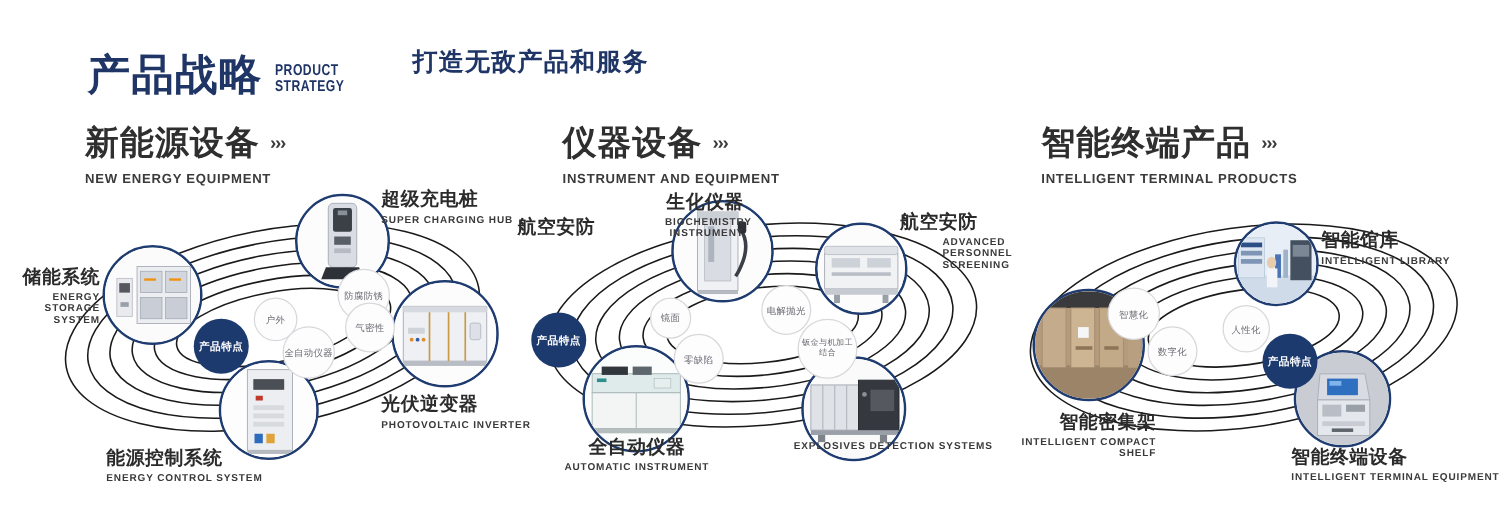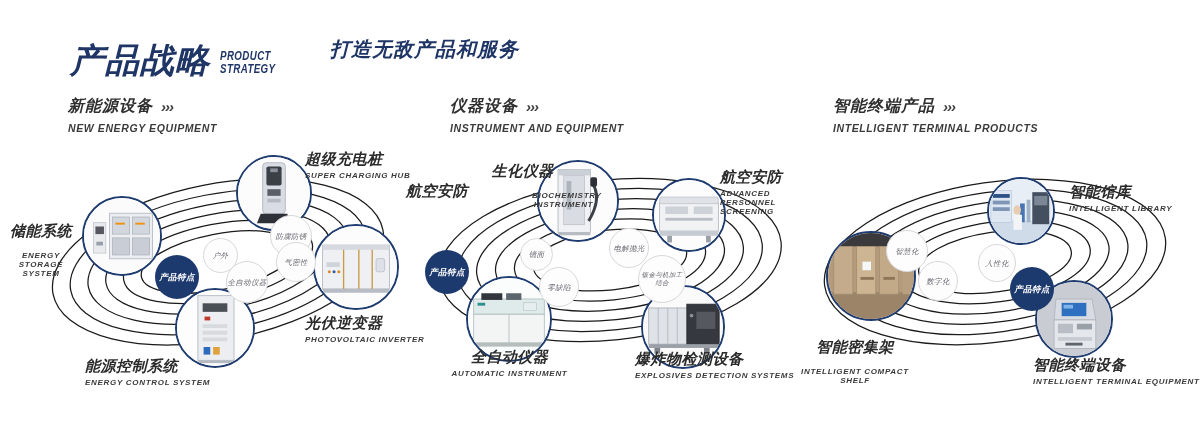--- a/index.html
+++ b/index.html
@@ -3,21 +3,21 @@
 <meta charset="utf-8">
 <style>
   html,body{margin:0;padding:0;}
   body{
     width:1200px;height:422px;
     background:#ffffff;
     font-family:"Liberation Sans","DejaVu Sans",sans-serif;
     overflow:hidden;
     position:relative;
   }
-  #root{position:absolute;left:0;top:0;width:1200px;height:422px;font-style:italic;}
+  #root{position:absolute;left:0;top:0;width:1200px;height:422px;}
 
   
   .hdr{position:absolute;left:70px;top:28px;height:50px;display:flex;align-items:flex-end;}
   .hdr-cn{
     font-size:34px;font-weight:bold;color:#1e3566;
     letter-spacing:1px;line-height:36px;
   }
   .hdr-en{
     margin-left:10px;margin-bottom:2px;
     font-size:12.5px;font-weight:bold;color:#1e3566;
@@ -25,21 +25,21 @@
     transform:scaleX(.78);transform-origin:left bottom;
     white-space:pre-line;
   }
   .hdr-sub{
     position:absolute;left:330px;top:36px;
     font-size:20px;font-weight:bold;color:#1e3566;letter-spacing:1px;
   }
 
   
   .sec-h{position:absolute;}
-  .sec-h .cn{font-size:16px;font-weight:bold;color:#2f2f2f;letter-spacing:1px;display:inline-block;vertical-align:middle;}
+  .sec-h .cn{font-size:27px;font-weight:bold;color:#2f2f2f;letter-spacing:1px;display:inline-block;vertical-align:middle;}
   .sec-h .arw{display:inline-block;vertical-align:middle;margin-left:8px;color:#3b3b3b;font-size:15px;letter-spacing:-1px;font-weight:bold;}
   .sec-h .en{font-size:10.5px;font-weight:bold;color:#3b3b3b;letter-spacing:.6px;margin-top:5px;}
 
   
   .cluster{position:absolute;top:150px;width:400px;height:260px;}
   .rings{position:absolute;left:0;top:0;width:400px;height:260px;}
 
   
   .pcirc{
     position:absolute;border-radius:50%;
@@ -65,21 +65,21 @@
     display:flex;align-items:center;justify-content:center;
     text-align:right;font-size:8.5px;font-weight:bold;line-height:10px;
     letter-spacing:.4px;box-sizing:border-box;
   }
 
   
   .lbl{position:absolute;}
   .lbl .cn{font-size:15px;font-weight:bold;color:#2b2b2b;letter-spacing:.5px;white-space:nowrap;}
   .lbl .en{font-size:8px;font-weight:bold;color:#3a3a3a;letter-spacing:.7px;margin-top:2px;white-space:nowrap;}
   .lbl.ta-r{text-align:right;}
-  .lbl.ta-r .cn,.lbl.ta-r .en{text-align:center;margin-top:10px;}
+  .lbl.ta-r .cn,.lbl.ta-r .en{text-align:right;}
   .lbl.ta-c{text-align:center;}
   .lbl.ta-c .cn,.lbl.ta-c .en{text-align:center;}
 </style>
 </head>
 <body>
 
 <div id="root">
 
   <div class="hdr">
     <div class="hdr-cn">产品战略</div>
@@ -276,24 +276,23 @@
 
     <div class="lbl ta-r" style="left:-12px;top:22px;width:78px;">
       <div class="cn">航空安防</div>
     </div>
     <div class="lbl ta-r" style="left:40px;top:2px;width:145px;">
       <div class="cn">生化仪器</div>
       <div class="en" style="white-space:normal;width:63px;margin-left:82px;">BIOCHEMISTRY INSTRUMENT</div>
     </div>
     <div class="lbl" style="left:310px;top:18px;width:95px;">
       <div class="cn">航空安防</div>
-      <div class="en" style="white-space:normal;">ADVANCED PERSONNEL SCREENING</div>
+      <div class="en" style="white-space:normal;margin-left:34px;">ADVANCED PERSONNEL SCREENING</div>
     </div>
     <div class="lbl" style="left:225px;top:200px;">
-      <div class="cn">爆炸物检测设备</div>
       <div class="en">EXPLOSIVES DETECTION SYSTEMS</div>
     </div>
     <div class="lbl ta-c" style="left:27px;top:198px;width:145px;">
       <div class="cn">全自动仪器</div>
       <div class="en">AUTOMATIC INSTRUMENT</div>
     </div>
   </div>
 
   <div class="cluster" style="left:795px;">
 
@@ -352,21 +351,21 @@
         <rect x="22" y="58" width="36" height="4" fill="#c8ccd2"></rect>
         <rect x="30" y="64" width="18" height="3" fill="#5f656d"></rect>
       </svg>
     </div>
 
     <div class="fb" style="left:91px;top:80px;width:42px;height:42px;">智慧化</div>
     <div class="fb" style="left:123px;top:111px;width:40px;height:40px;">数字化</div>
     <div class="fb" style="left:183px;top:94px;width:38px;height:38px;">人性化</div>
     <div class="cb" style="left:215px;top:117px;width:44px;height:44px;">产品特点</div>
 
-    <div class="lbl" style="left:262px;top:33px;margin-left:12px;">
+    <div class="lbl" style="left:262px;top:33px;">
       <div class="cn">智能馆库</div>
       <div class="en">INTELLIGENT LIBRARY</div>
     </div>
     <div class="lbl ta-r" style="left:-10px;top:178px;width:140px;">
       <div class="cn">智能密集架</div>
       <div class="en" style="white-space:normal;">INTELLIGENT COMPACT SHELF</div>
     </div>
     <div class="lbl" style="left:238px;top:206px;">
       <div class="cn">智能终端设备</div>
       <div class="en">INTELLIGENT TERMINAL EQUIPMENT</div>

